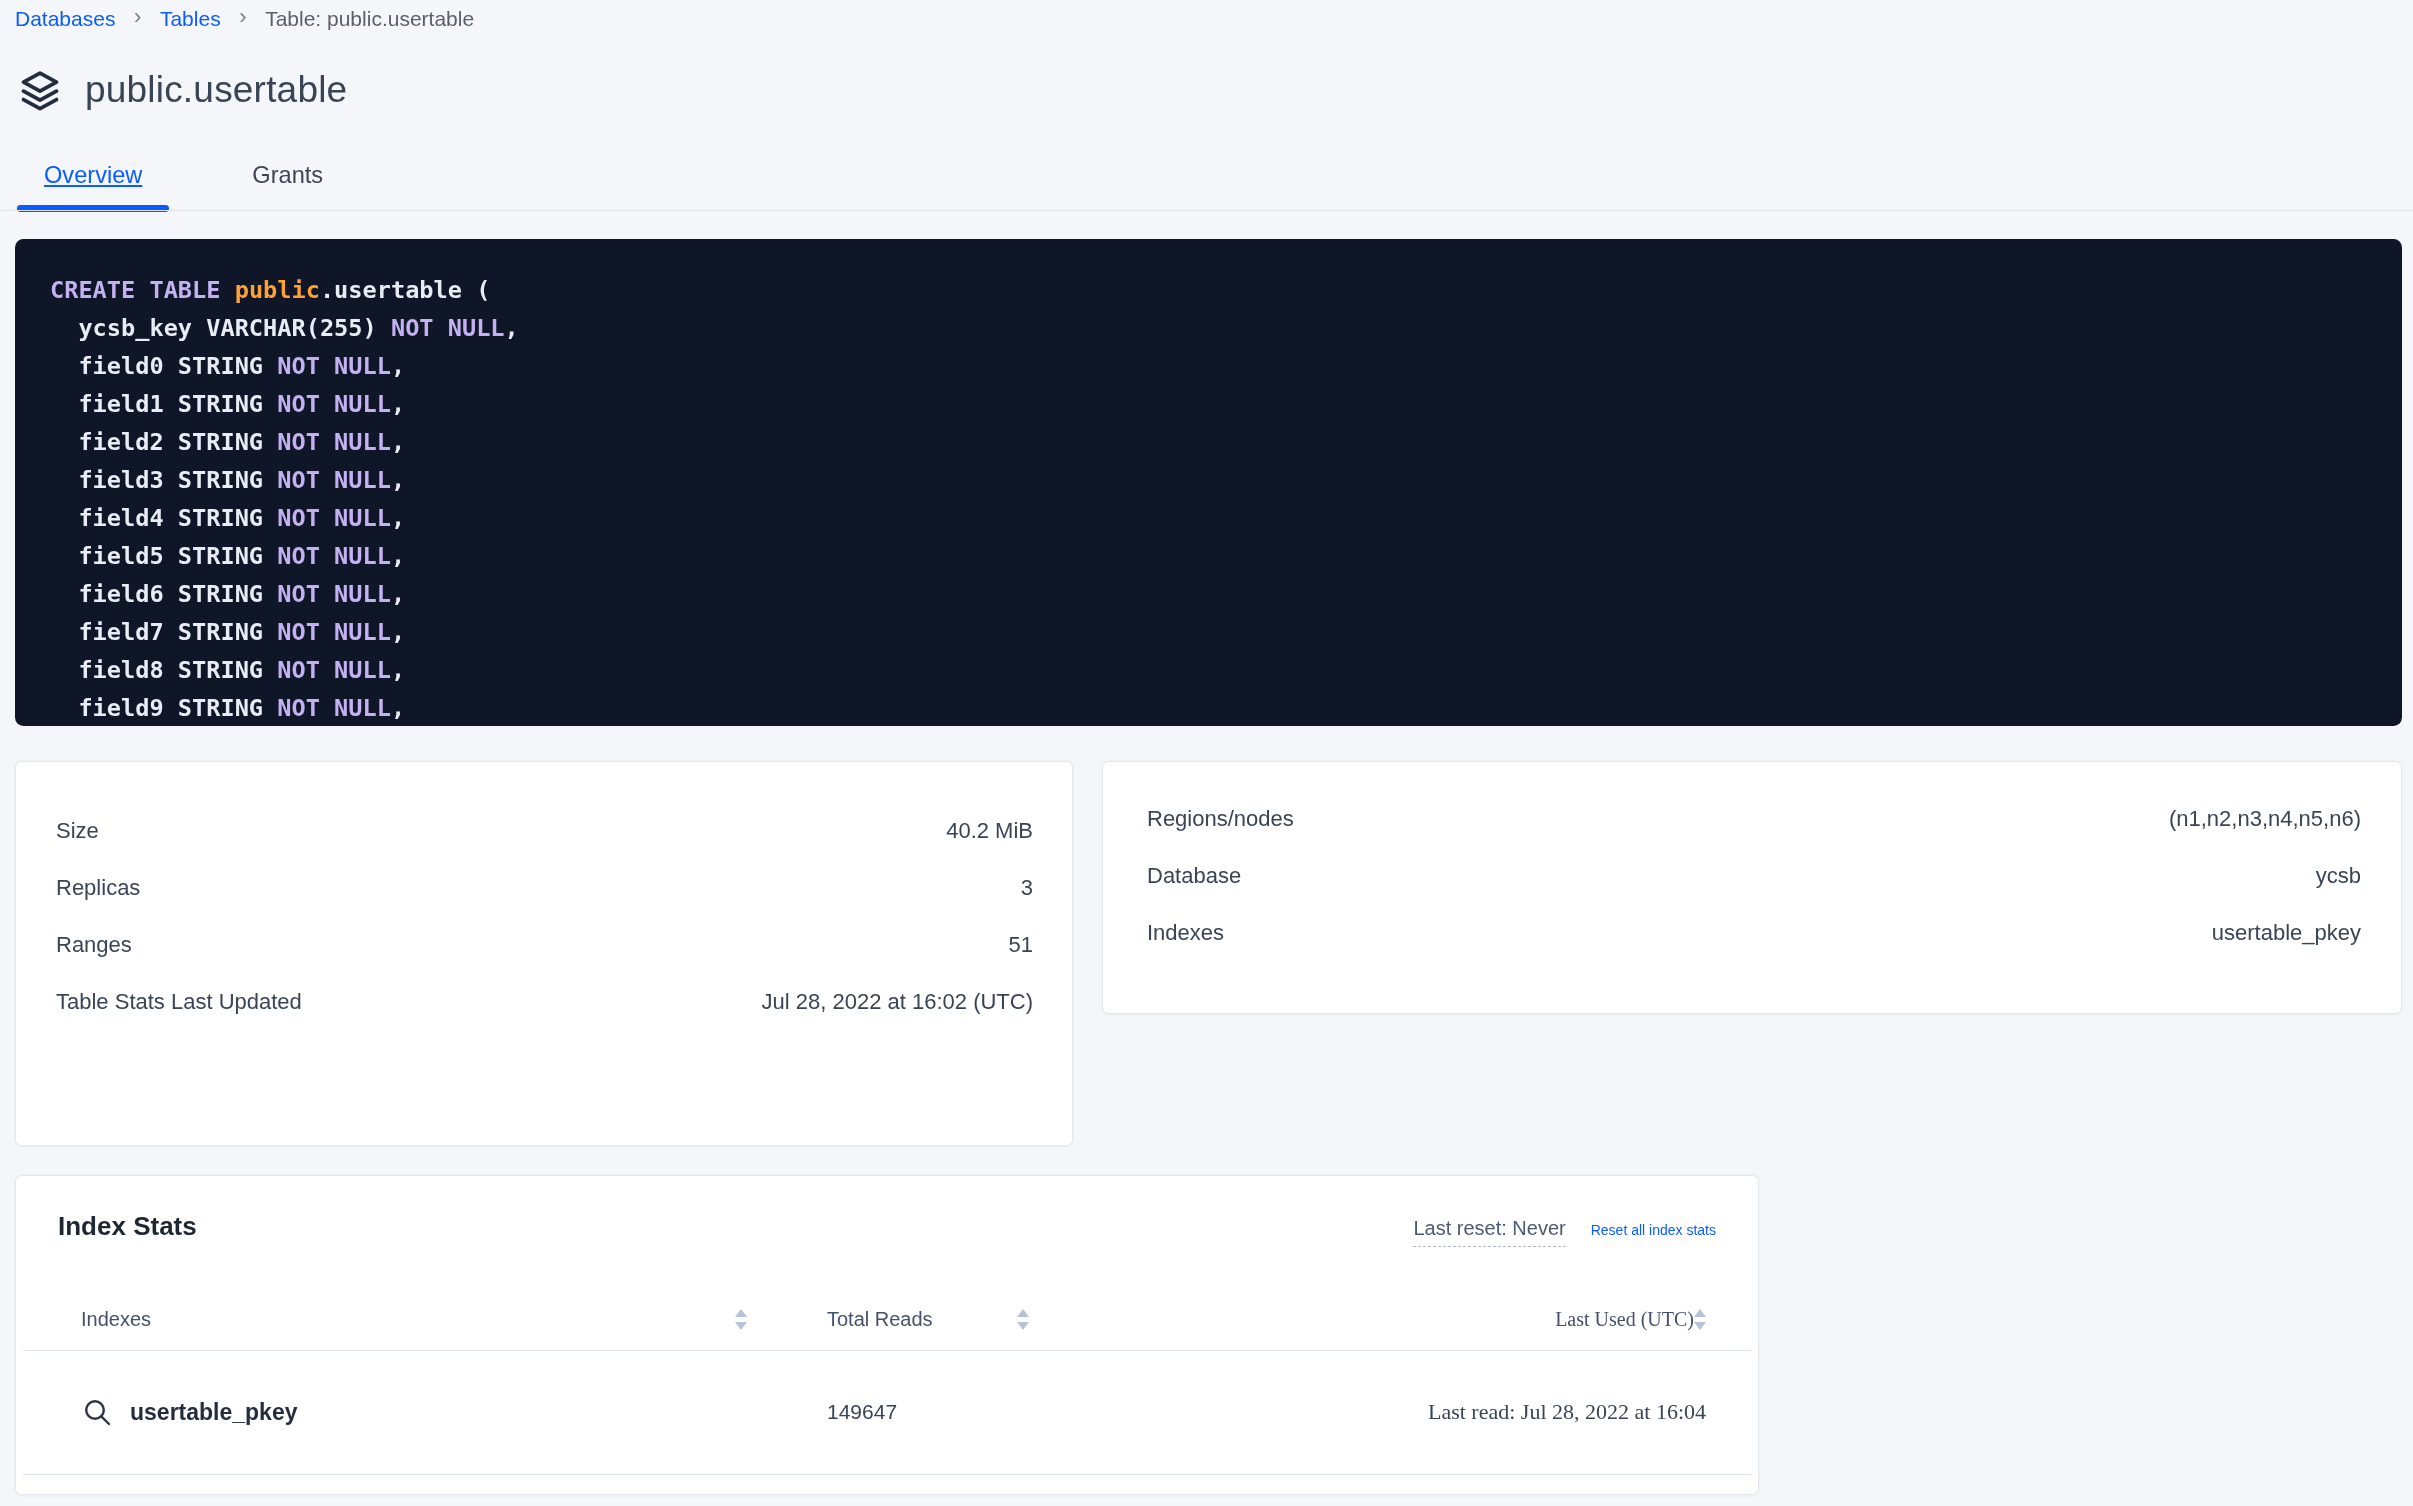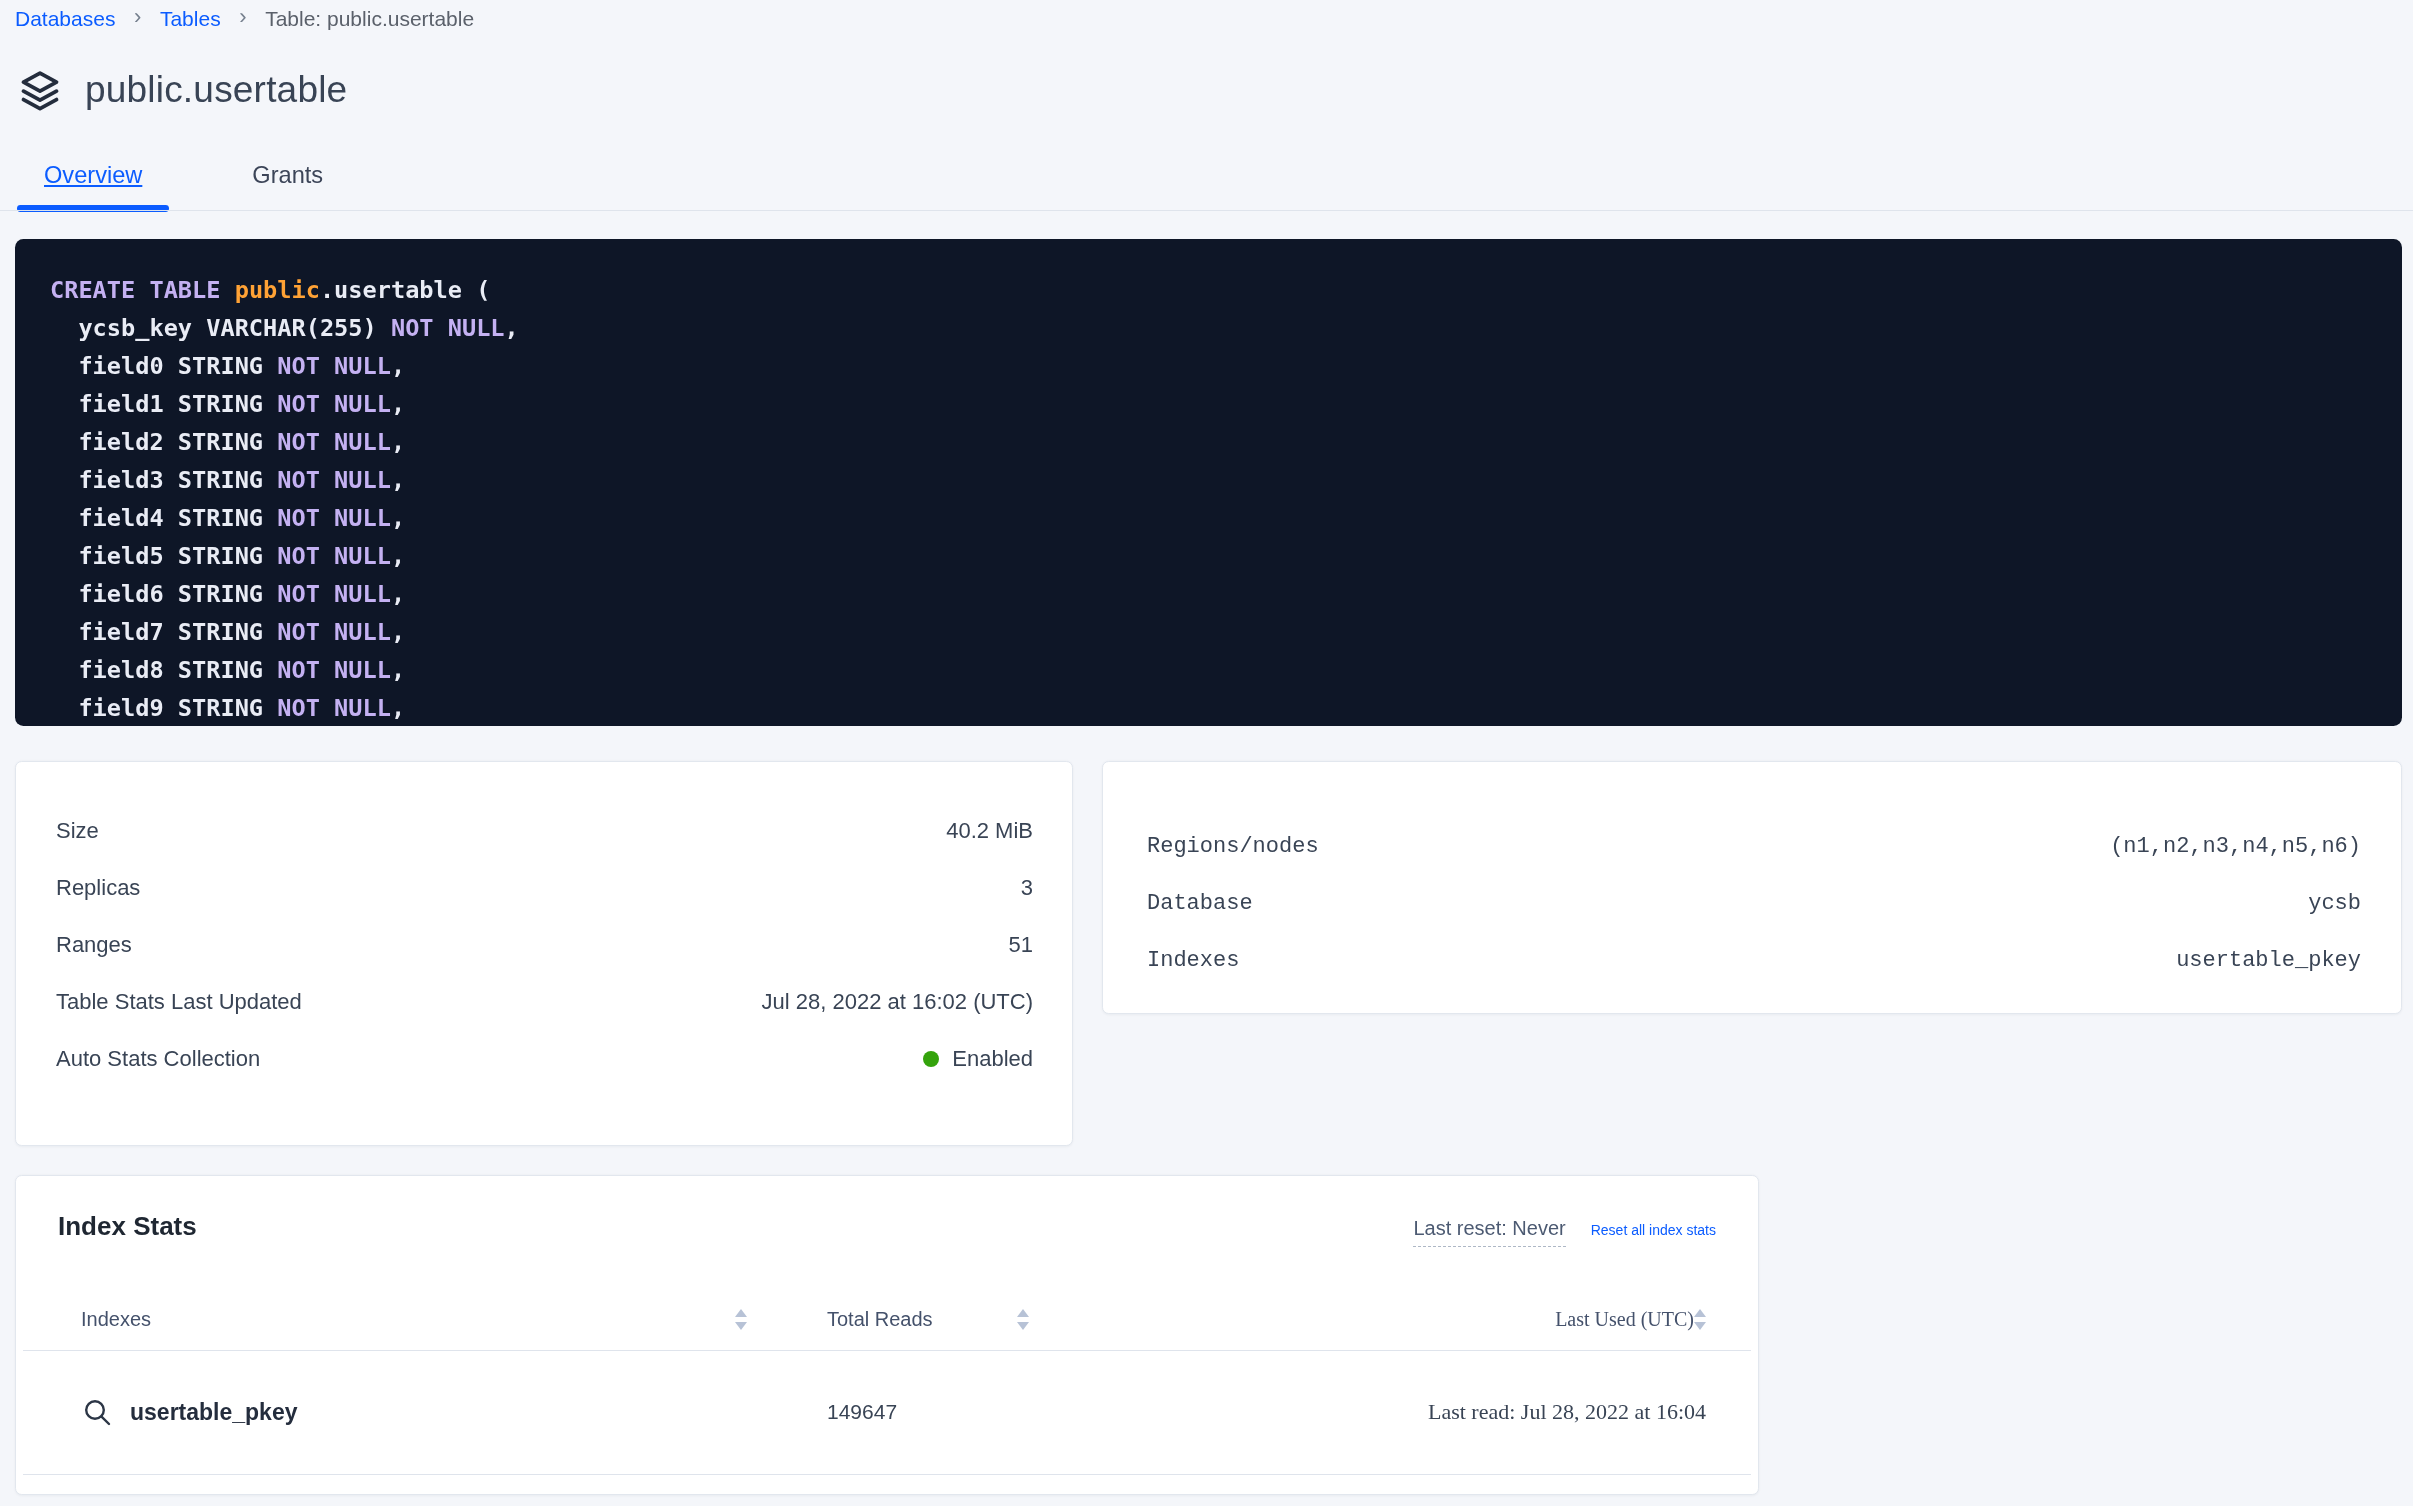--- a/index.html
+++ b/index.html
@@ -47,21 +47,21 @@
   
   .code-card{position:absolute;left:15px;top:239px;width:2387px;height:487px;background:var(--code-bg);border-radius:8.4px;overflow:hidden;padding:32px 0 0 35px;}
   .code{font-family:"DejaVu Sans Mono",monospace;font-size:23.6px;font-weight:700;line-height:38px;white-space:pre;}
   .tok-kw{color:var(--code-kw);}
   .tok-sc{color:var(--code-sc);}
   .tok-pl{color:var(--code-pl);}
 
   
   .card{background:var(--card-bg);border:0.8px solid var(--card-border);border-radius:6.7px;box-shadow:0 0.8px 2.5px rgba(24,42,66,.05);}
   .overview-card{position:absolute;left:15px;top:761px;width:1058px;height:385px;padding:40px 39px 0 40px;}
-  .details-card{position:absolute;left:1102px;top:761px;width:1300px;height:253px;padding:56px 40px 0 44px;font-family:Liberation Mono, monospace;}
+  .details-card{position:absolute;left:1102px;top:761px;width:1300px;height:253px;padding:28px 40px 0 44px;}
   .stat-row{height:57px;display:flex;justify-content:space-between;align-items:center;font-size:22px;}
   .stat-label{color:var(--text);}
   .stat-value{color:var(--text);display:flex;align-items:center;gap:13.5px;}
   .status-dot{width:16px;height:16px;border-radius:50%;background:var(--green);display:inline-block;}
 
   
   .index-card{position:absolute;left:15px;top:1175px;width:1744px;height:320px;overflow:hidden;}
   .index-head{display:flex;justify-content:space-between;align-items:baseline;padding:35px 42px 0 42px;}
   .index-title{font-size:26px;font-weight:700;color:#1f2732;}
   .index-head-right{display:flex;align-items:baseline;gap:25px;}
@@ -126,27 +126,20 @@
       <span class="stat-label">Replicas</span>
       <span class="stat-value">3</span>
     </div>
     <div class="stat-row">
       <span class="stat-label">Ranges</span>
       <span class="stat-value">51</span>
     </div>
     <div class="stat-row">
       <span class="stat-label">Table Stats Last Updated</span>
       <span class="stat-value">Jul 28, 2022 at 16:02 (UTC)</span>
-    </div>
-    <div class="stat-row">
-      <span class="stat-label">Auto Stats Collection</span>
-      <span class="stat-value">
-        <span class="status-dot"></span>
-        <span>Enabled</span>
-      </span>
     </div>
   </div>
 
   <div class="card details-card">
     <div class="stat-row">
       <span class="stat-label">Regions/nodes</span>
       <span class="stat-value">(n1,n2,n3,n4,n5,n6)</span>
     </div>
     <div class="stat-row">
       <span class="stat-label">Database</span>

